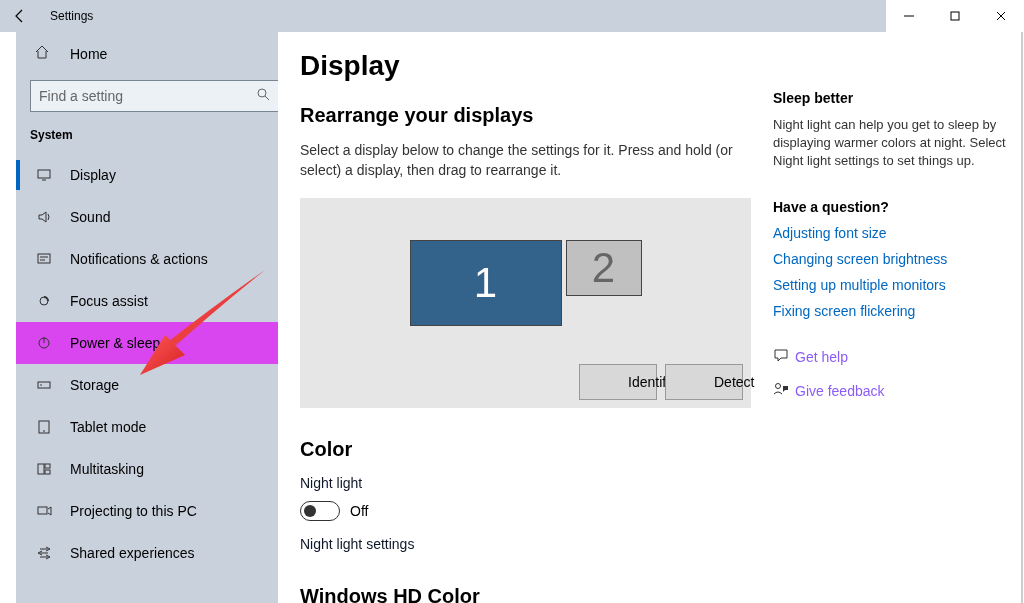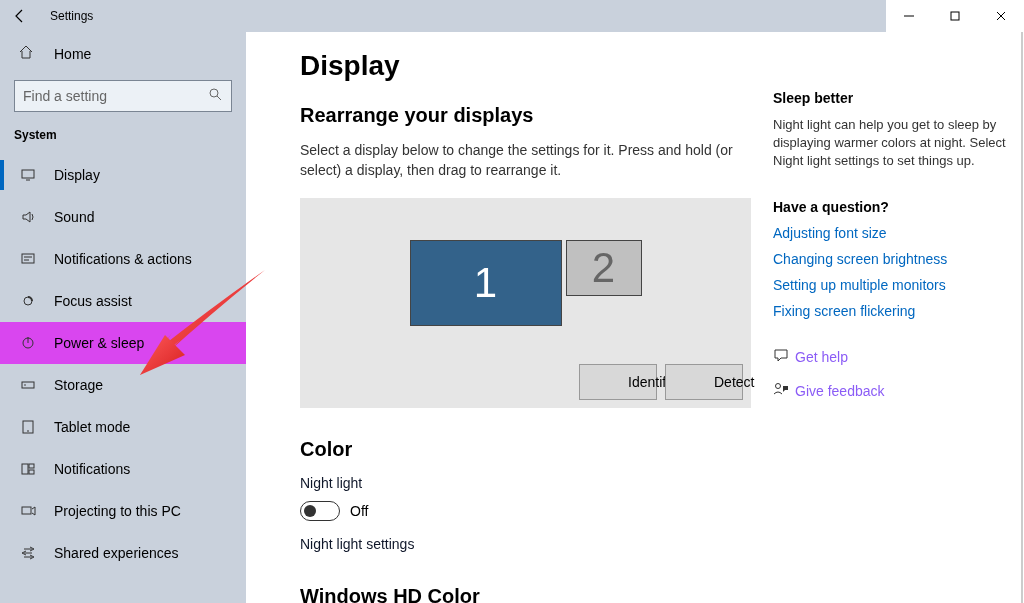--- a/index.html
+++ b/index.html
@@ -6,21 +6,21 @@
 body { width: 1024px; height: 603px; overflow: hidden; background: #fff; position: relative; }
 
 
 .titlebar { height: 32px; display: flex; align-items: center; background: #c9d1dc; position: relative; }
 .titlebar .back { width: 40px; display: flex; align-items: center; justify-content: center; cursor: pointer; }
 .titlebar .title { font-size: 12px; color: #000; margin-left: 10px; }
 .titlebar .controls { position: absolute; right: 0; top: 0; display: flex; background: #fff; height: 32px; }
 .titlebar .controls .c { width: 46px; height: 32px; display: flex; align-items: center; justify-content: center; cursor: pointer; }
 
 
-.sidebar { position: absolute; left: 0; top: 32px; width: 246px; height: 571px; background: #c9d1dc; }
+.sidebar { position: absolute; left: 16px; top: 32px; width: 278px; height: 571px; background: #c9d1dc; }
 .sidebar .home { display: flex; align-items: center; height: 44px; padding-left: 18px; cursor: pointer; }
 .sidebar .home .icon { width: 20px; margin-right: 16px; color: #333; }
 .sidebar .home .label { font-size: 14px; color: #000; }
 .sidebar .search { margin: 4px 14px 12px 14px; }
 .sidebar .search .box { height: 32px; border: 1px solid #7a8593; background: #ecf1f6; display: flex; align-items: center; padding: 0 8px; }
 .sidebar .search input { flex: 1; border: none; background: transparent; outline: none; font-size: 14px; color: #333; }
 .sidebar .search input::placeholder { color: #666; }
 .sidebar .search .sicon { color: #666; }
 .sidebar .category { padding: 4px 14px 12px 14px; font-size: 12px; font-weight: 600; color: #000; }
 .sidebar .item { display: flex; align-items: center; height: 42px; padding-left: 18px; cursor: pointer; position: relative; }
@@ -177,21 +177,21 @@
         <span class="label">Tablet mode</span>
       </div>
       <div class="item">
         <span class="icon">
           <svg class="ico" viewBox="0 0 16 16">
             <rect x="2" y="3" width="6" height="10" stroke="#333" fill="none"></rect>
             <rect x="9" y="3" width="5" height="4" stroke="#333" fill="none"></rect>
             <rect x="9" y="9" width="5" height="4" stroke="#333" fill="none"></rect>
           </svg>
         </span>
-        <span class="label">Notifications</span>
+        <span class="label">Multitasking</span>
       </div>
       <div class="item">
         <span class="icon">
           <svg class="ico" viewBox="0 0 16 16">
             <rect x="2" y="4" width="9" height="7" stroke="#333" fill="none"></rect>
             <path d="M12 6 L15 4 V12 L12 10" stroke="#333" fill="none"></path>
           </svg>
         </span>
         <span class="label">Projecting to this PC</span>
       </div>

